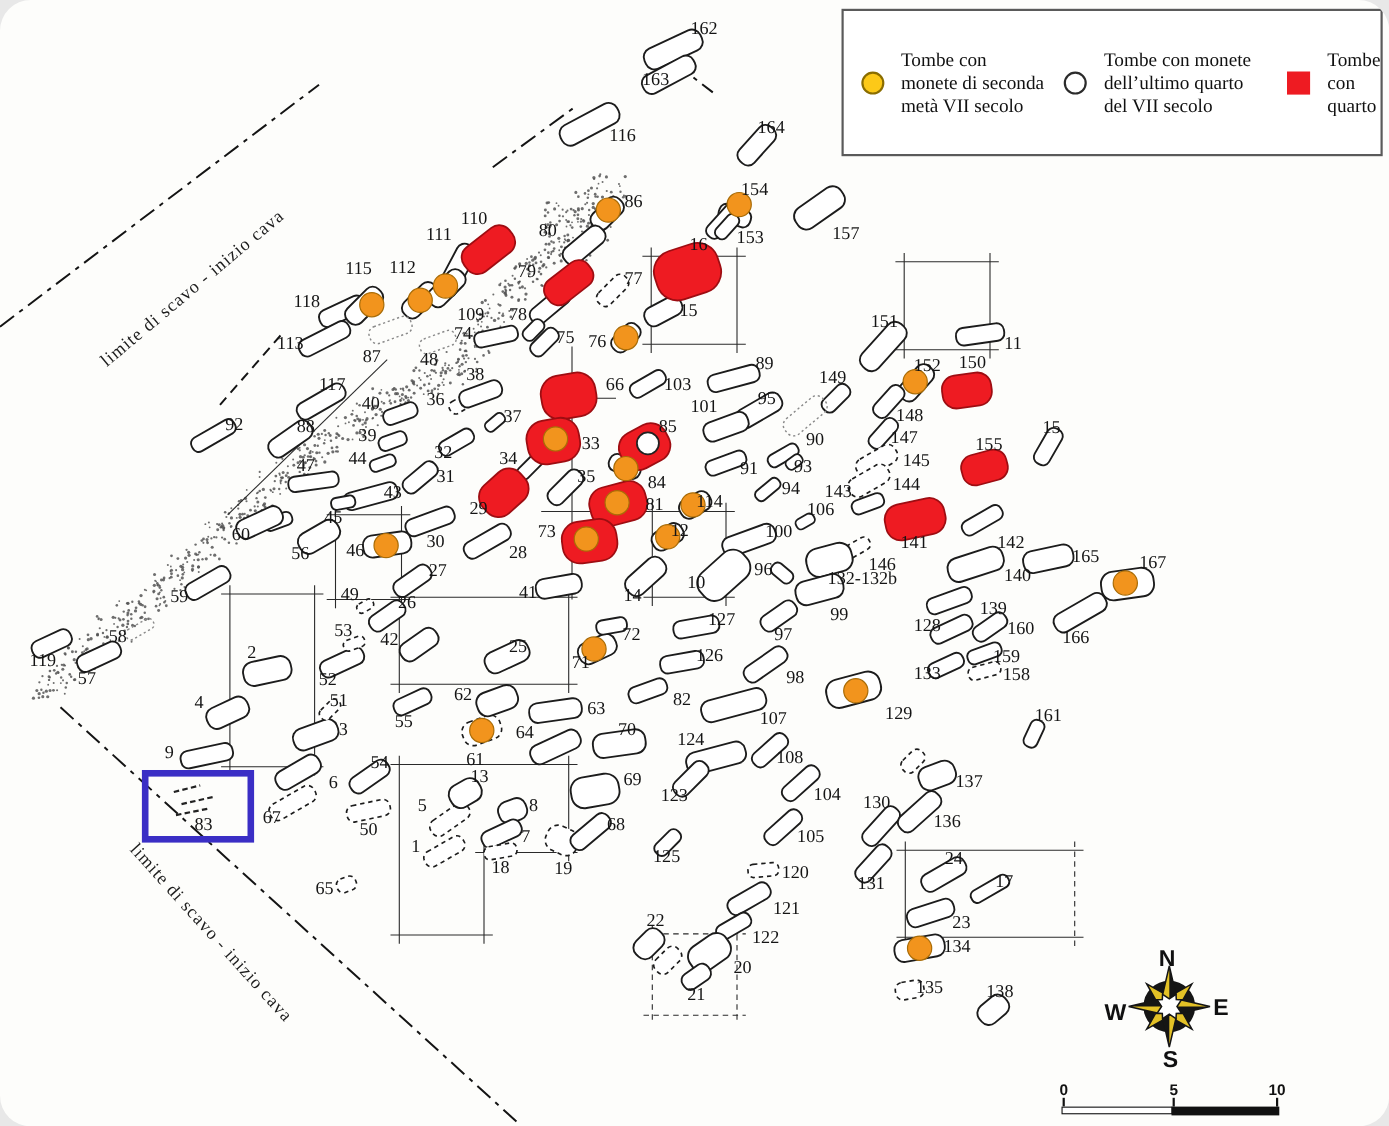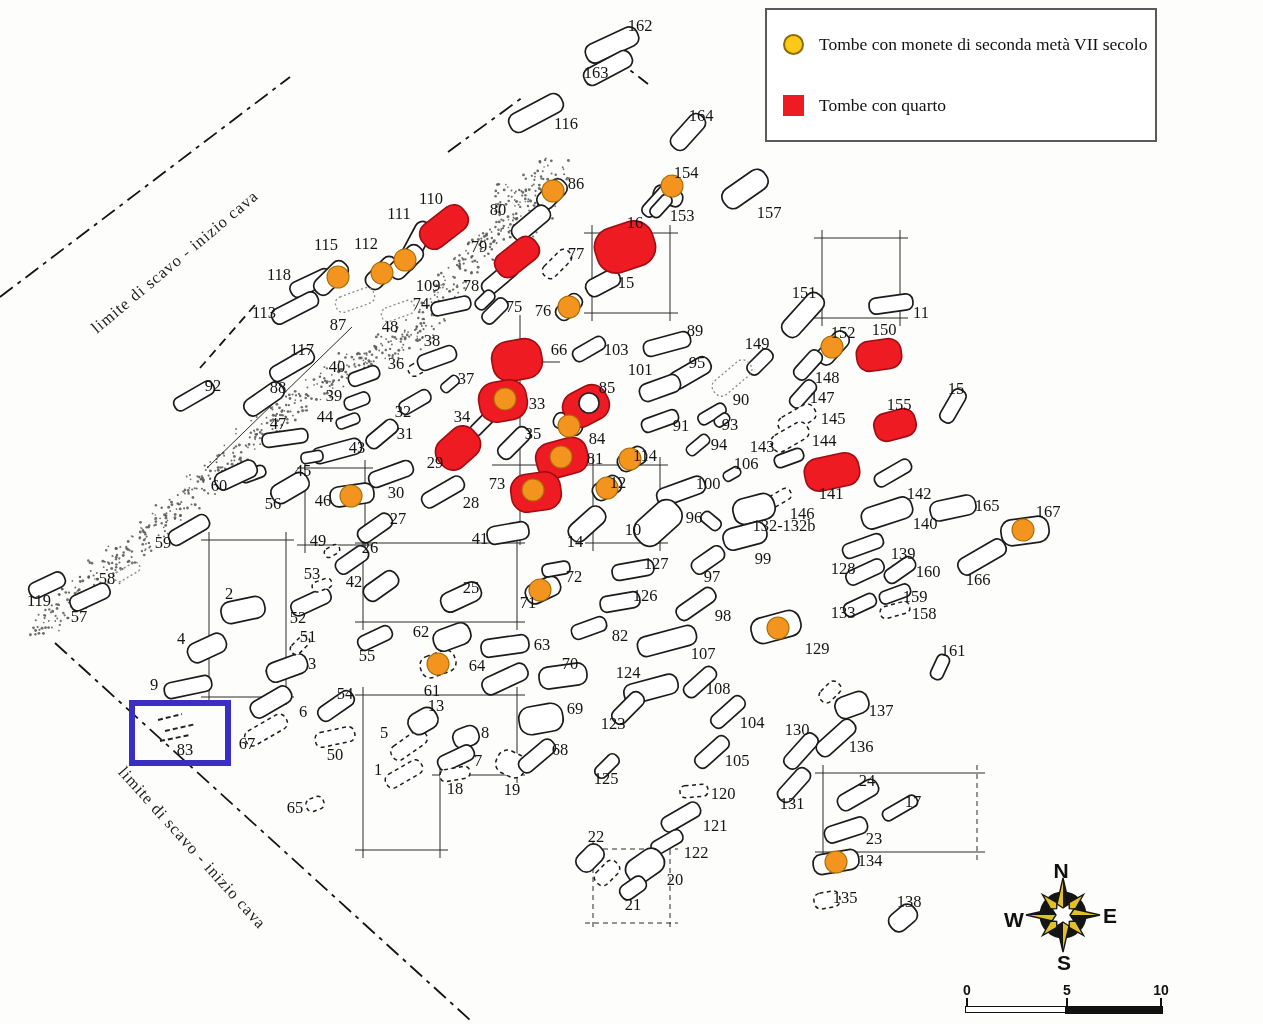--- a/index.html
+++ b/index.html
@@ -1,20 +1,20 @@
 <!DOCTYPE html>
 <html><head>
 <meta charset="utf-8">
 <style>
   html,body{margin:0;padding:0;background:#e8e8e8;}
   .canvas{position:relative;width:1263px;height:1024px;background:#fdfdfb;overflow:hidden;
-          font-family:"Liberation Serif",serif;}
+          font-family:"Liberation Serif",serif;border-radius:28px;}
   svg.plan{position:absolute;left:0;top:0;}
-  .legend{position:absolute;left:765px;top:8px;width:392px;height:134px;background:#fff;
-          border:2px solid #5a5a5a;box-sizing:border-box;display:flex;flex-direction:column;
+  .legend{position:absolute;left:765px;top:8px;width:492px;height:134px;background:#fff;
+          border:2px solid #5a5a5a;box-sizing:border-box;display:flex;
           justify-content:space-around;padding:4px 0;}
   .legend-row{display:flex;align-items:center;gap:14px;padding-left:14px;}
   .legend-icon{width:24px;display:flex;justify-content:center;flex:0 0 24px;}
   .icon-circle{width:21px;height:21px;border-radius:50%;box-sizing:border-box;}
   .icon-yellow{background:#fcc918;border:2px solid #8a6d00;}
   .icon-white{background:#fff;border:2px solid #2b2b2b;}
   .icon-square{width:21px;height:21px;background:#ee1b22;}
   .legend-label{font-size:17.5px;color:#111;}
   .limit-label{position:absolute;font-size:16.5px;color:#1d1d1d;letter-spacing:1px;white-space:nowrap;
                transform:translate(-50%,-50%) rotate(var(--rot));}
@@ -1277,20 +1277,26 @@
 
   <div class="legend">
     <div class="legend-row">
       <span class="legend-icon">
           <span class="icon-circle icon-yellow"></span>
         </span>
       <span class="legend-label">Tombe con monete di seconda metà VII secolo</span>
     </div>
     <div class="legend-row">
       <span class="legend-icon">
+          <span class="icon-circle icon-white"></span>
+        </span>
+      <span class="legend-label">Tombe con monete dell’ultimo quarto del VII secolo</span>
+    </div>
+    <div class="legend-row">
+      <span class="legend-icon">
           <span class="icon-square"></span>
         </span>
       <span class="legend-label">Tombe con quarto</span>
     </div>
   </div>
 
   <svg class="compass" width="120" height="120">
     <g transform="translate(60,62)">
       <circle r="19" fill="#fff" stroke="#151515" stroke-width="9"></circle>
       <g fill="#e3c126" stroke="#151515" stroke-width="1.4">

